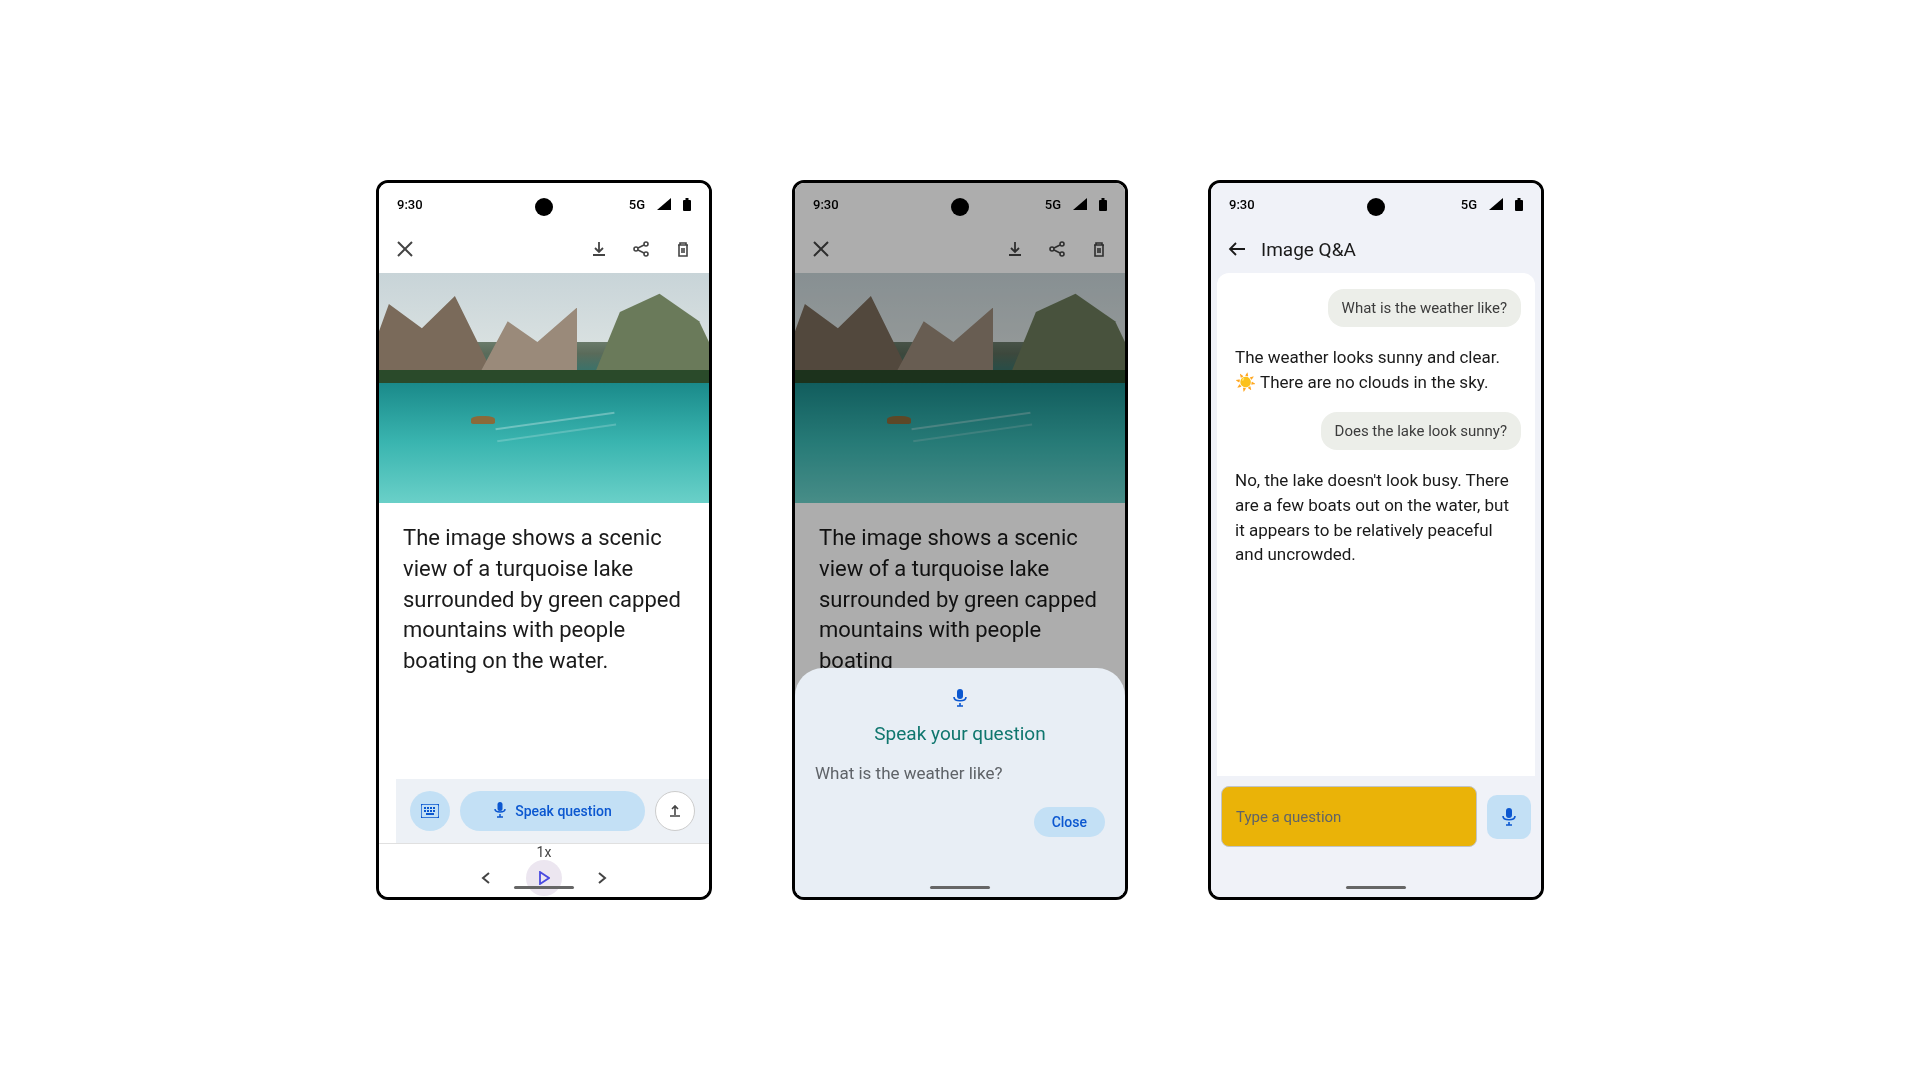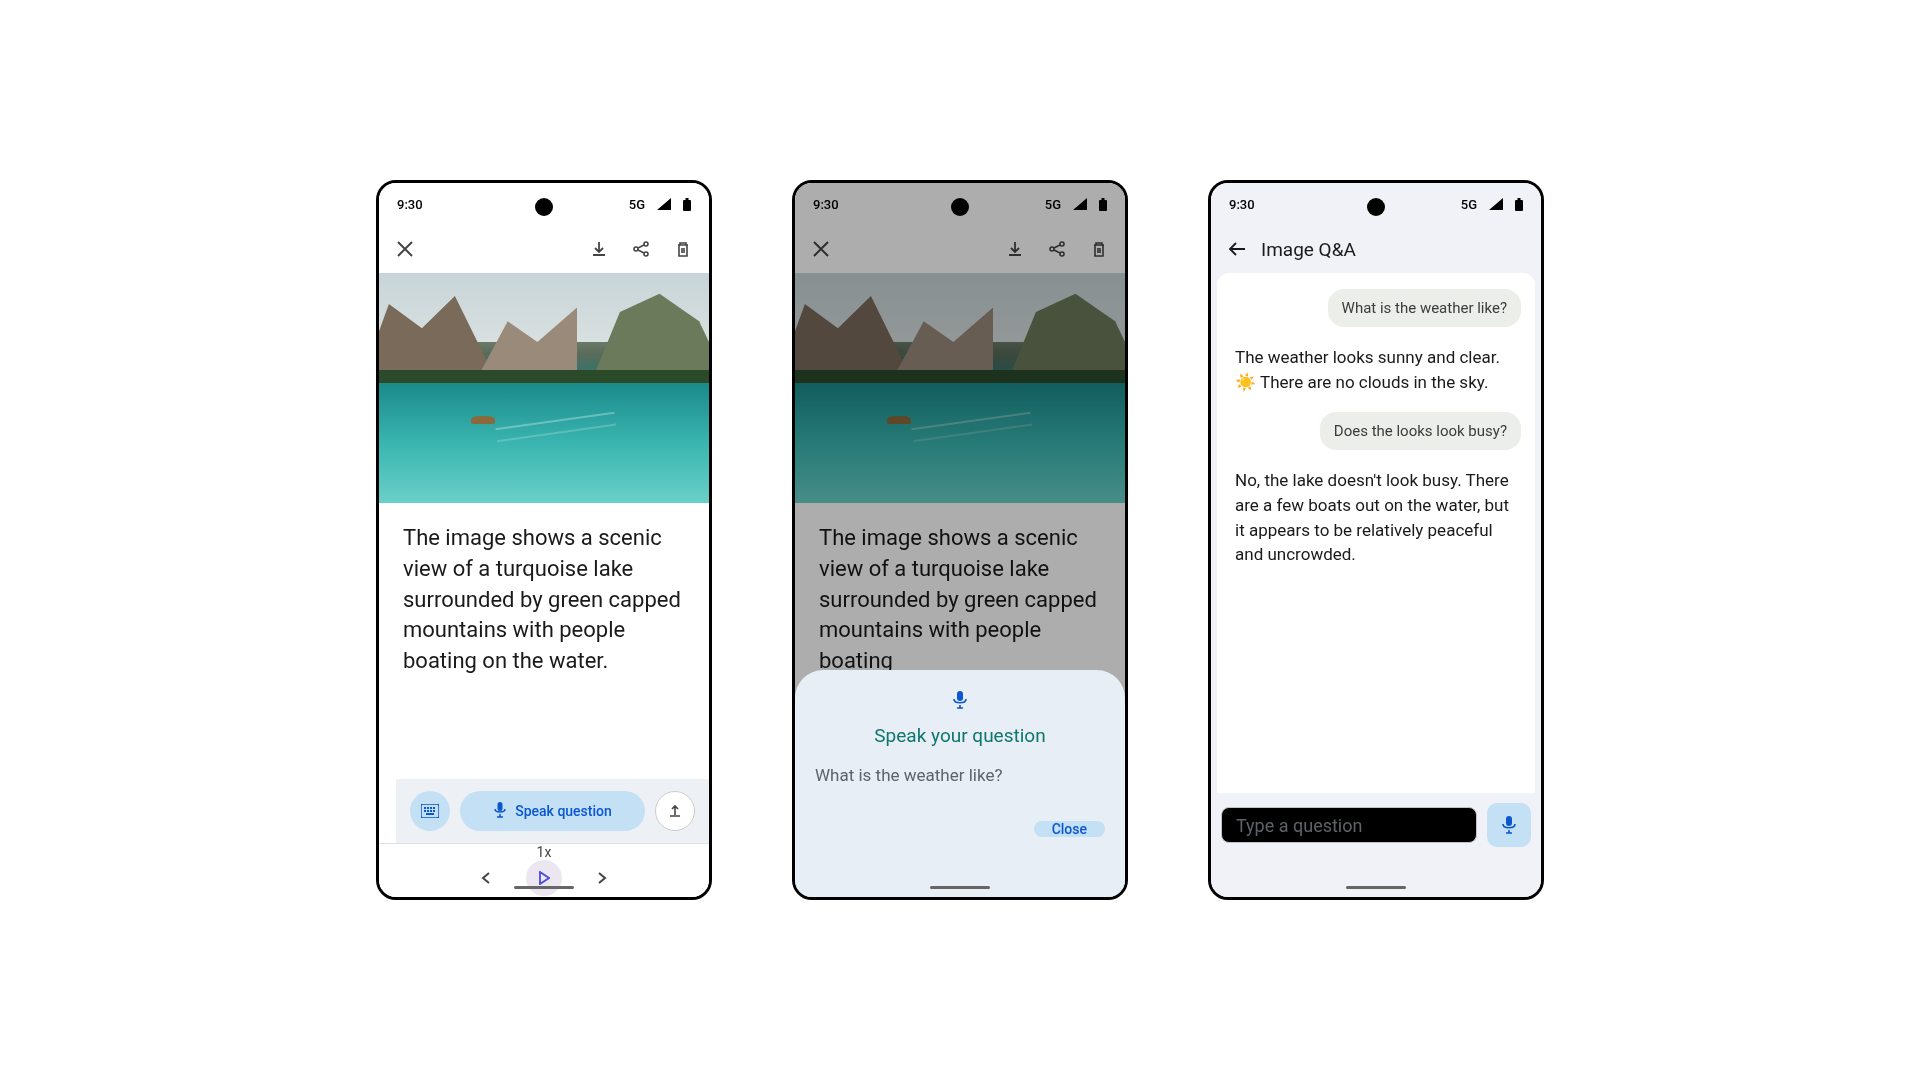--- a/index.html
+++ b/index.html
@@ -10,21 +10,21 @@
     justify-content: center;
     align-items: center;
     min-height: 100vh;
     gap: 80px;
     padding: 40px;
   }
   .phone {
     width: 336px;
     height: 720px;
     border: 3px solid #000;
-    border-radius: 20px;
+    border-radius: 12px;
     position: relative;
     overflow: hidden;
     background: #fff;
     display: flex;
     flex-direction: column;
   }
   .camera-hole {
     position: absolute;
     top: 15px;
     left: 50%;
@@ -162,22 +162,22 @@
     border-top-right-radius: 28px;
     padding: 20px 20px 60px;
     display:flex; flex-direction:column; align-items:center;
   }
   .sheet-mic { color:#0b57d0; margin-bottom:10px; }
   .sheet-title { font-size:19px; color:#0f766e; margin-bottom:18px; }
   .sheet-transcript { font-size:17px; color:#5f6368; align-self:flex-start; margin-bottom:24px; }
   .close-pill {
     align-self:flex-end;
     background:#c3e0f5; color:#0b57d0;
-    padding: 0 18px; border-radius:18px;
-    font-size:14px; font-weight:500;margin-top:12px;
+    padding: 7px 18px; border-radius:18px;
+    font-size:14px; font-weight:500;
   }
   
   .phone3-bg { background:#f0f2f8; }
   .chat-appbar {
     height:48px; display:flex; align-items:center; gap:12px;
     padding: 0 14px; font-size:19px; color:#1a1a1a;
     background:#f0f2f8;
   }
   .chat-body {
     flex:1; background:#fff; margin:0 6px; border-radius:12px 12px 0 0;
@@ -198,26 +198,26 @@
     line-height:1.45;
     color:#1a1a1a;
     padding: 4px 4px;
   }
   .chat-input-row {
     padding: 10px 10px 50px;
     display:flex; gap:10px; align-items:center;
     background:#f0f2f8;
   }
   .chat-input {
-    flex:1; height:36px;
-    background:#000000;
+    flex:1; height:61px;
+    background:#eab308;
     border:1px solid #c0c4c8;
     border-radius:8px;
     padding:0 14px;
-    font-size:18px;
+    font-size:15px;
     color:#5f6368;
     display:flex; align-items:center;
   }
   .mic-square {
     width:44px; height:44px; border-radius:10px;
     background:#c3e0f5; color:#0b57d0;
     display:flex; align-items:center; justify-content:center;
   }
   .phone2-content { position:relative; flex:1; display:flex; flex-direction:column; }
   .phone3-statusbar { background:#f0f2f8; }
@@ -435,21 +435,21 @@
     <div class="icon-btn">
         <svg width="20" height="16" viewBox="0 0 20 16">
           <path d="M9 2 L3 8 L9 14 M3 8 L18 8" stroke="#1a1a1a" stroke-width="1.8" fill="none"></path>
         </svg>
       </div>
     <span>Image Q&amp;A</span>
   </div>
   <div class="chat-body">
     <div class="user-bubble"><span>What is the weather like?</span></div>
     <div class="assistant-msg"><span>The weather looks sunny and clear. ☀️ There are no clouds in the sky.</span></div>
-    <div class="user-bubble"><span>Does the looks look busy?</span></div>
+    <div class="user-bubble"><span>Does the lake look sunny?</span></div>
     <div class="assistant-msg"><span>No, the lake doesn't look busy. There are a few boats out on the water, but it appears to be relatively peaceful and uncrowded.</span></div>
   </div>
   <div class="chat-input-row">
     <div class="chat-input">
         <span style="color:#5f6368;">Type a question</span>
       </div>
     <div class="mic-square">
         <svg width="16" height="20" viewBox="0 0 16 20">
           <rect x="5" y="1" width="6" height="10" rx="3" fill="#0b57d0"></rect>
           <path d="M2 9 C2 14 14 14 14 9 M8 15 L8 18 M5 18 L11 18" stroke="#0b57d0" stroke-width="1.6" fill="none"></path>

